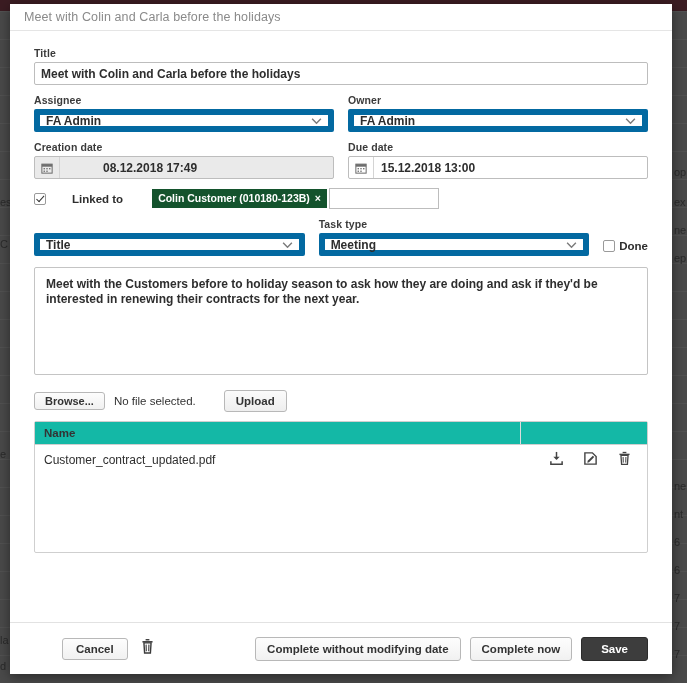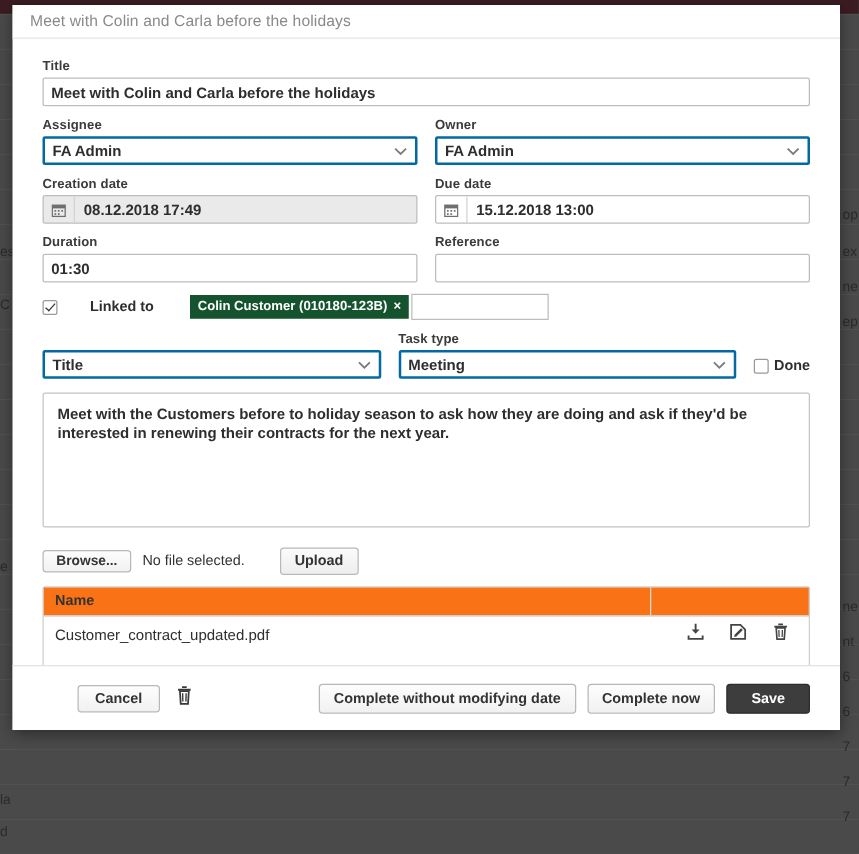--- a/index.html
+++ b/index.html
@@ -40,21 +40,21 @@
     position: absolute;
     white-space: nowrap;
   }
 
   
   #modal {
     position: absolute;
     left: 10px;
     top: 4px;
     width: 662px;
-    height: 580px;
+    height: 670px;
     background: #ffffff;
     box-shadow: 0 3px 12px rgba(0,0,0,0.45);
     box-sizing: border-box;
     overflow: hidden;
   }
 
   #modal-header {
     height: 27px;
     border-bottom: 1px solid #e5e5e5;
     display: flex;
@@ -105,21 +105,21 @@
     color: #2e2e2e;
     padding: 0 6px;
     outline: none;
   }
 
   .sel {
     position: relative;
     width: 100%;
     height: 23px;
     box-sizing: border-box;
-    border: 2px solid #0369a1;
+    border: 6px solid #0369a1;
     border-radius: 2px;
     background: #fff;
     display: flex;
     align-items: center;
     padding: 0 22px 0 6px;
     font-size: 12px;
     font-weight: bold;
     color: #2e2e2e;
   }
   .sel .chev {
@@ -136,21 +136,21 @@
     display: flex;
     align-items: center;
     width: 100%;
     height: 23px;
     box-sizing: border-box;
     border: 1px solid #bdbdbd;
     border-radius: 2px;
     background: #fff;
     overflow: hidden;
   }
-  .datefield.disabled { background: #eaeaea; }
+  .datefield.disabled { background: #eaeaea; gap: 36px; }
   .datefield .cal {
     width: 24px;
     height: 100%;
     display: flex;
     align-items: center;
     justify-content: center;
     border-right: 1px solid #d4d4d4;
     flex: 0 0 24px;
     color: #6e6e6e;
     background: transparent;
@@ -295,21 +295,21 @@
     border: 1px solid #cfcfcf;
     border-radius: 2px;
     width: 100%;
     box-sizing: border-box;
     height: 132px;
     background: #fff;
   }
   #file-thead {
     display: flex;
     height: 22px;
-    background: #f97316;
+    background: #14b8a6;
     border-bottom: 1px solid #cfcfcf;
     align-items: center;
   }
   #file-thead .th-name {
     flex: 1;
     font-size: 11.5px;
     font-weight: bold;
     color: #333;
     padding-left: 9px;
     border-right: 1px solid #dcdcdc;
@@ -459,30 +459,20 @@
               <rect x="3" y="10" width="1.6" height="1.6" fill="currentColor"></rect>
               <rect x="6.2" y="10" width="1.6" height="1.6" fill="currentColor"></rect>
             </svg>
           </span>
           <span class="dval">15.12.2018 13:00</span>
         </div>
       </div>
     </div>
 
     
-    <div class="row">
-      <div class="col">
-        <label class="field-label">Duration</label>
-        <input class="txt" type="text" value="01:30" style="">
-      </div>
-      <div class="col">
-        <label class="field-label">Reference</label>
-        <input class="txt" type="text" value="" style="">
-      </div>
-    </div>
 
     
     <div id="linked-row">
       <span class="cbx checked"></span>
       <span id="linked-label">Linked to</span>
       <span id="token-box">
         <span class="token">
           <span>Colin Customer (010180-123B)</span>
           <span class="x">×</span>
         </span>

